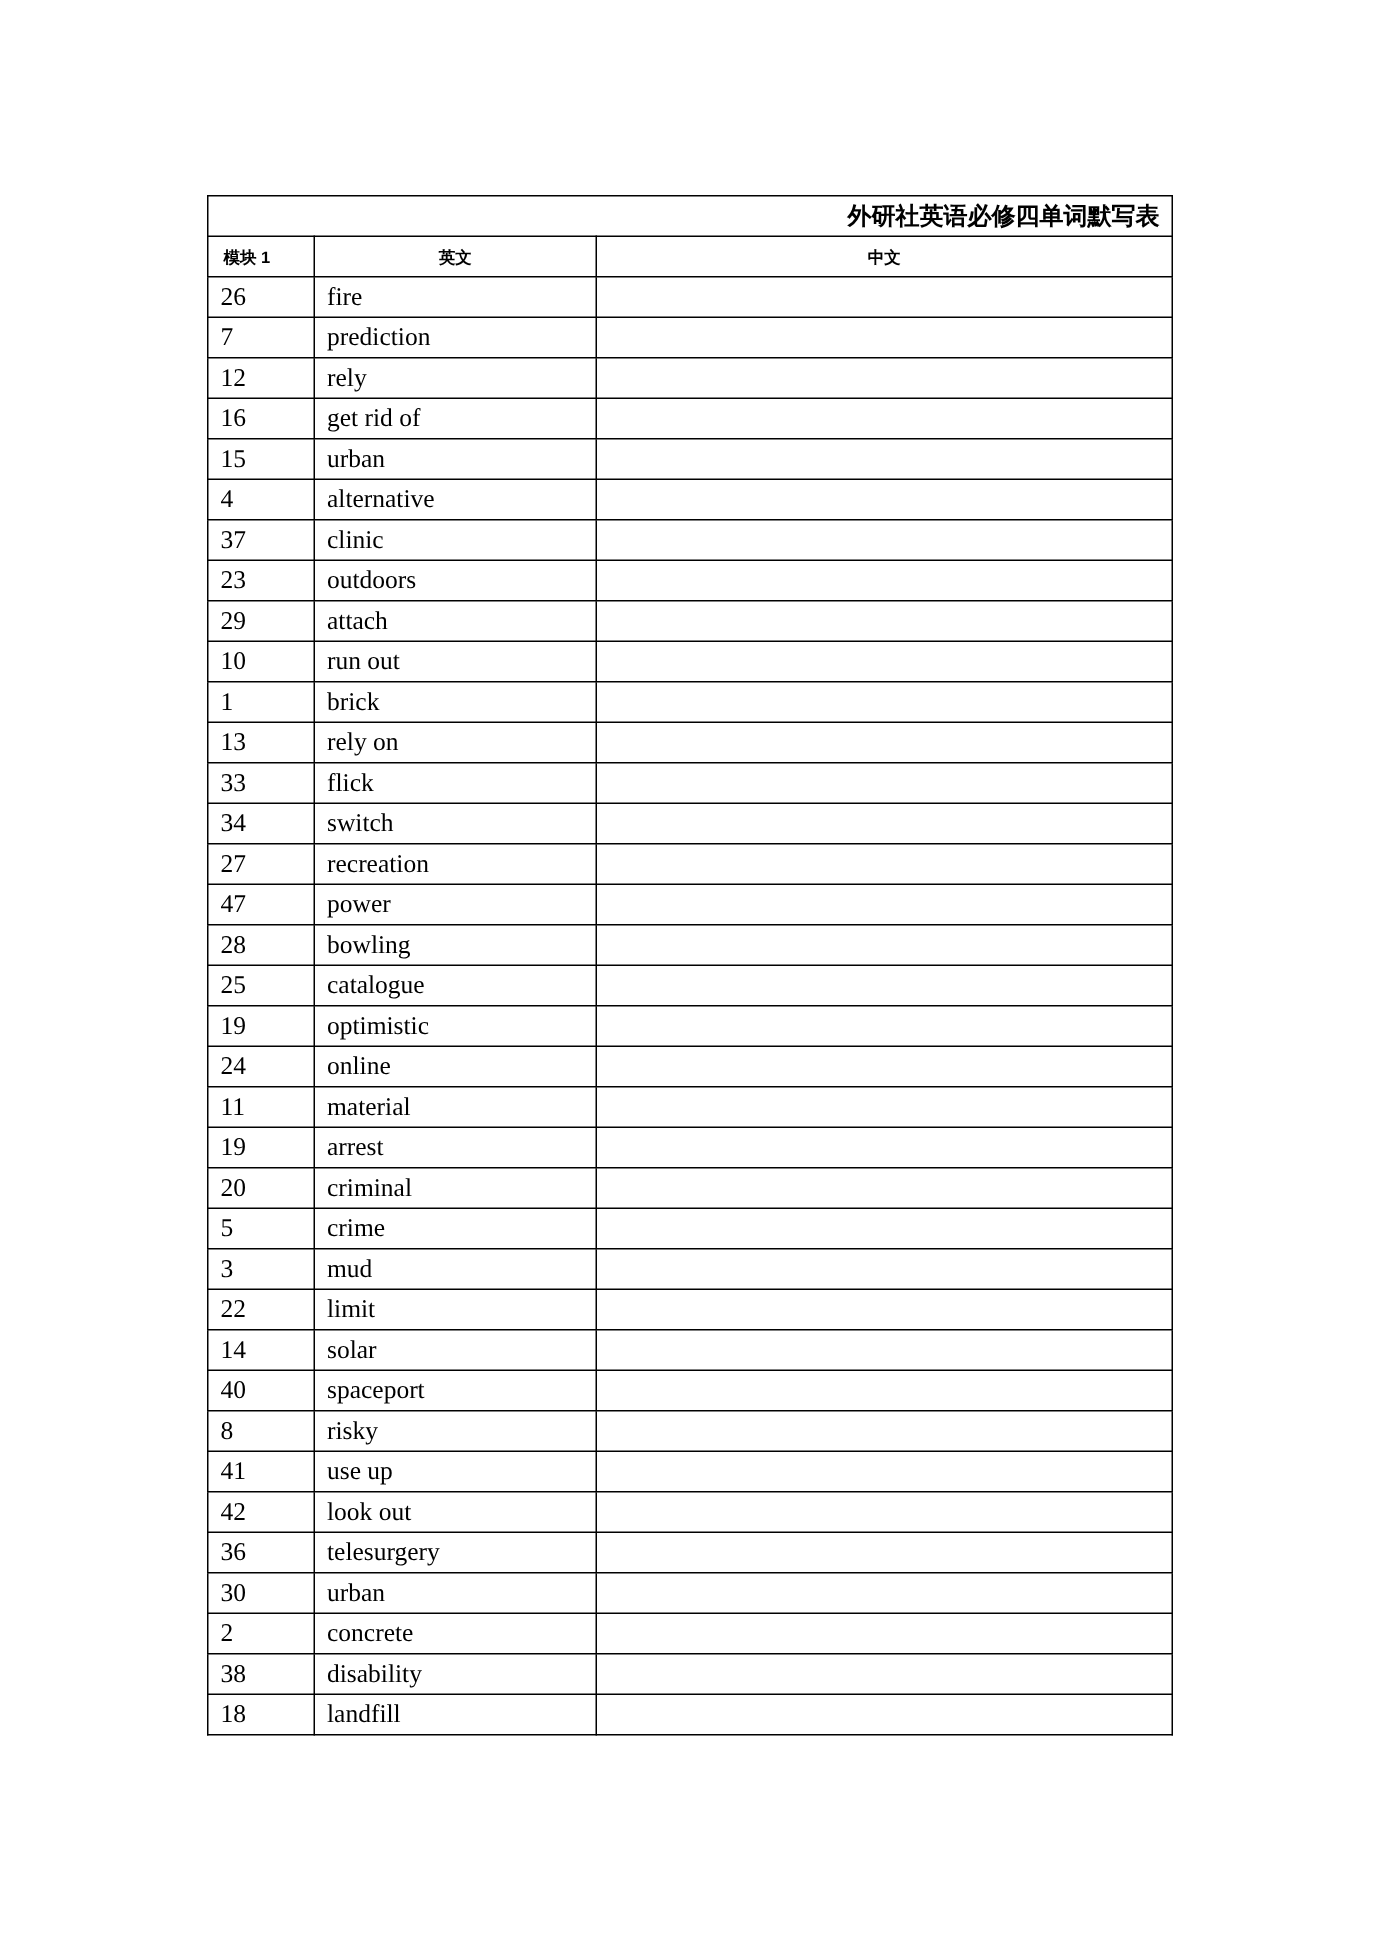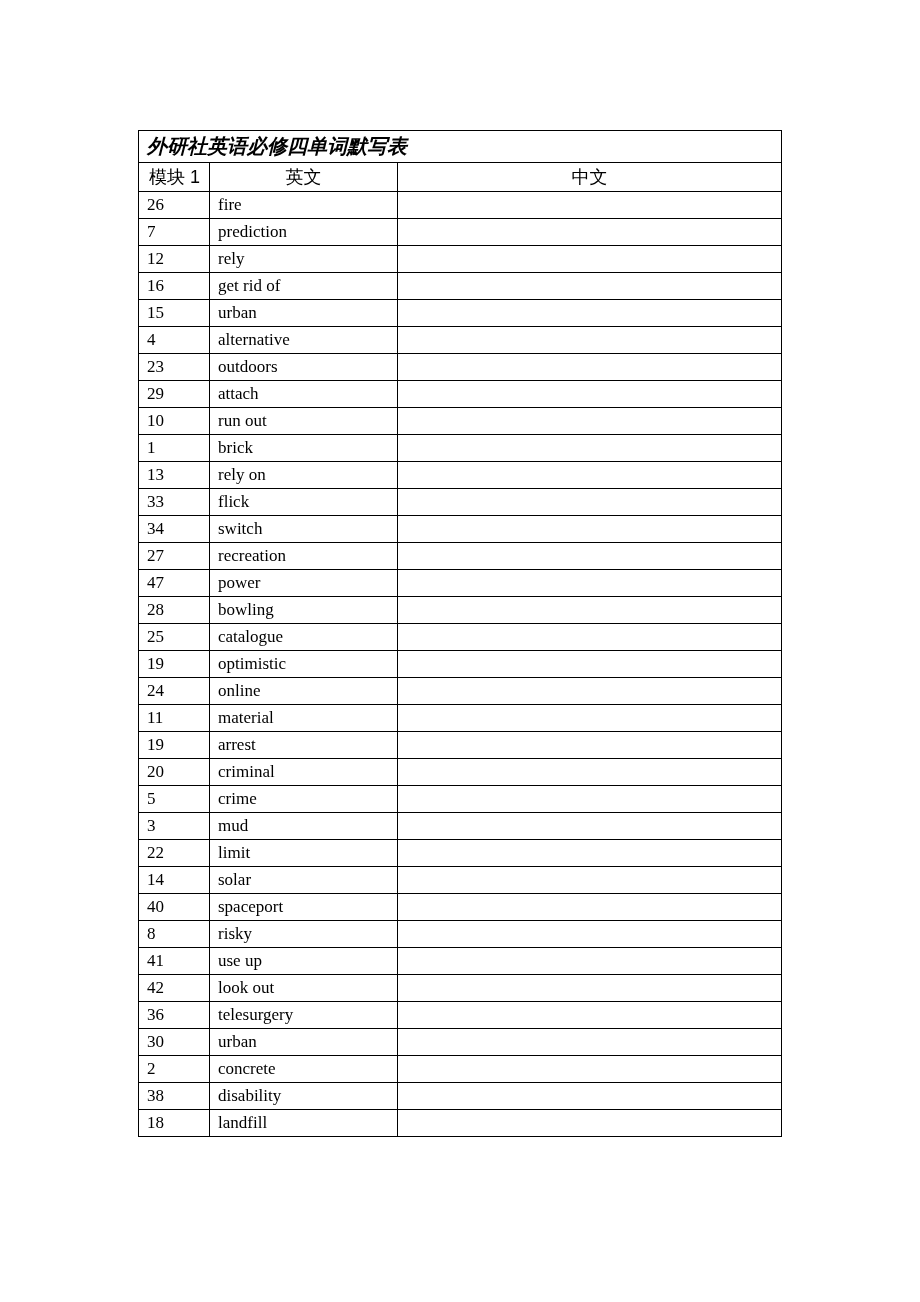--- a/index.html
+++ b/index.html
@@ -20,32 +20,31 @@
       border: 1.5px solid #000;
     }
     .table td, .table th {
       border: 1px solid #000;
       padding: 2px 8px;
       font-size: 17px;
       height: 27px;
       vertical-align: middle;
     }
     .title-row td {
-      text-align: left;
+      text-align: right;
       font-weight: bold;
       font-family: "SimHei", "Microsoft YaHei", sans-serif;
-      font-size: 20px;
+      font-size: 16px;
       border-bottom: 1px solid #000;
-      font-style: italic;
     }
     .header-row td {
       text-align: center;
-      font-weight: normal;
+      font-weight: bold;
       font-family: "SimHei", "Microsoft YaHei", sans-serif;
-      font-size: 18px;
+      font-size: 11px;
     }
     .header-row td.module-header {
       text-align: left;
       padding-left: 10px;
     }
     .col-num {
       width: 71px;
     }
     .col-eng {
       width: 188px;
@@ -102,20 +101,25 @@
         <td class="col-num">15</td>
         <td class="col-eng">urban</td>
         <td class="col-chn"></td>
       </tr>
       <tr class="data-row">
         <td class="col-num">4</td>
         <td class="col-eng">alternative</td>
         <td class="col-chn"></td>
       </tr>
       <tr class="data-row">
+        <td class="col-num">37</td>
+        <td class="col-eng">clinic</td>
+        <td class="col-chn"></td>
+      </tr>
+      <tr class="data-row">
         <td class="col-num">23</td>
         <td class="col-eng">outdoors</td>
         <td class="col-chn"></td>
       </tr>
       <tr class="data-row">
         <td class="col-num">29</td>
         <td class="col-eng">attach</td>
         <td class="col-chn"></td>
       </tr>
       <tr class="data-row">

